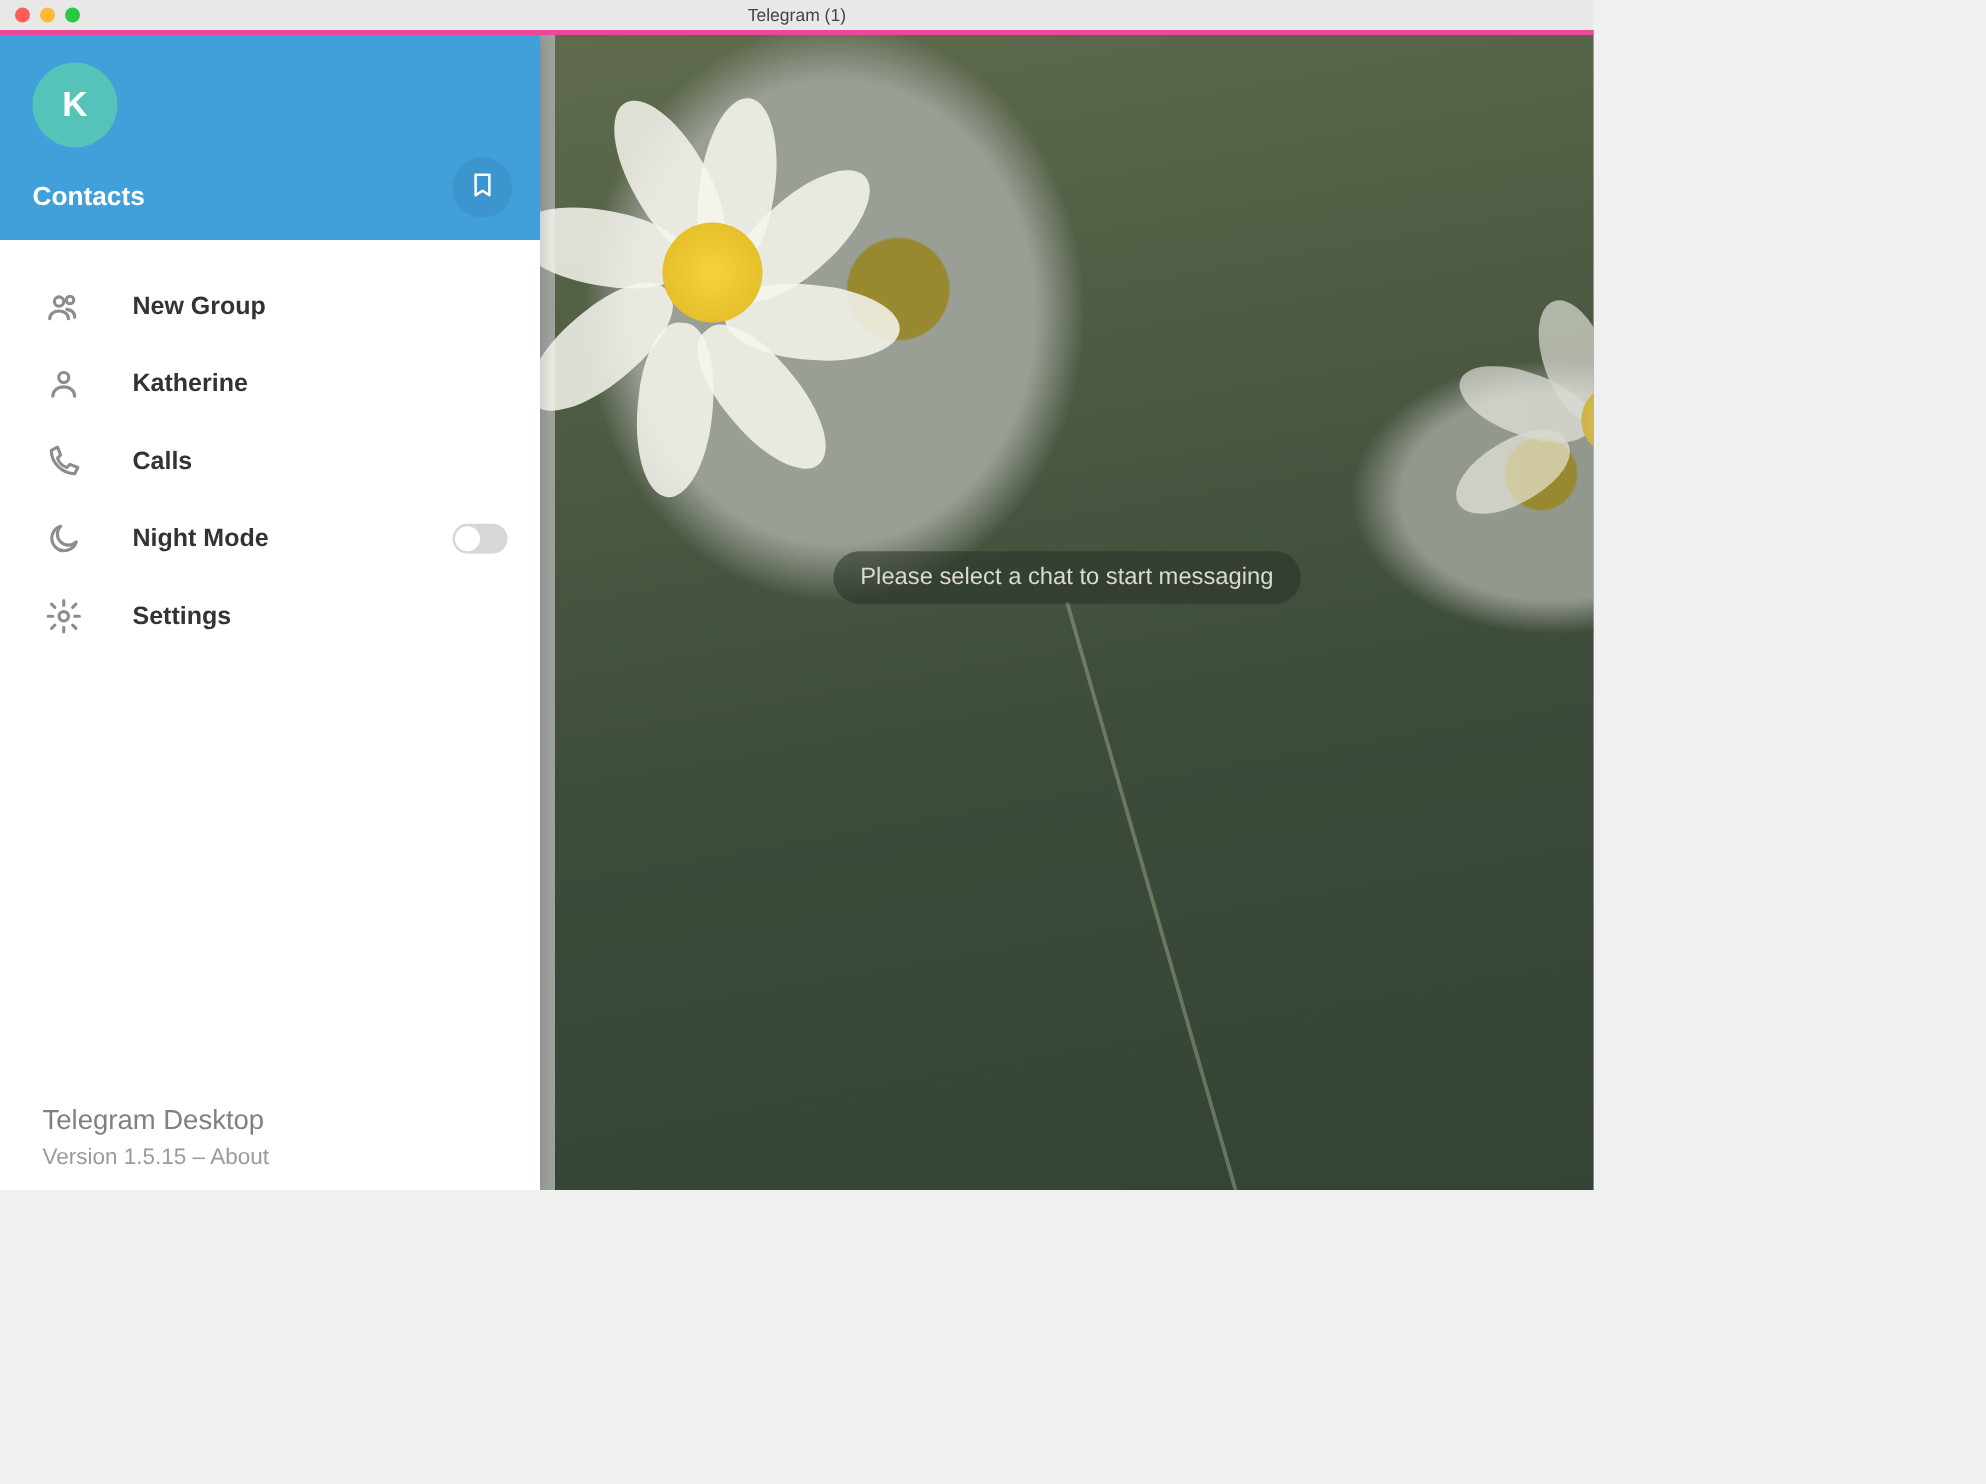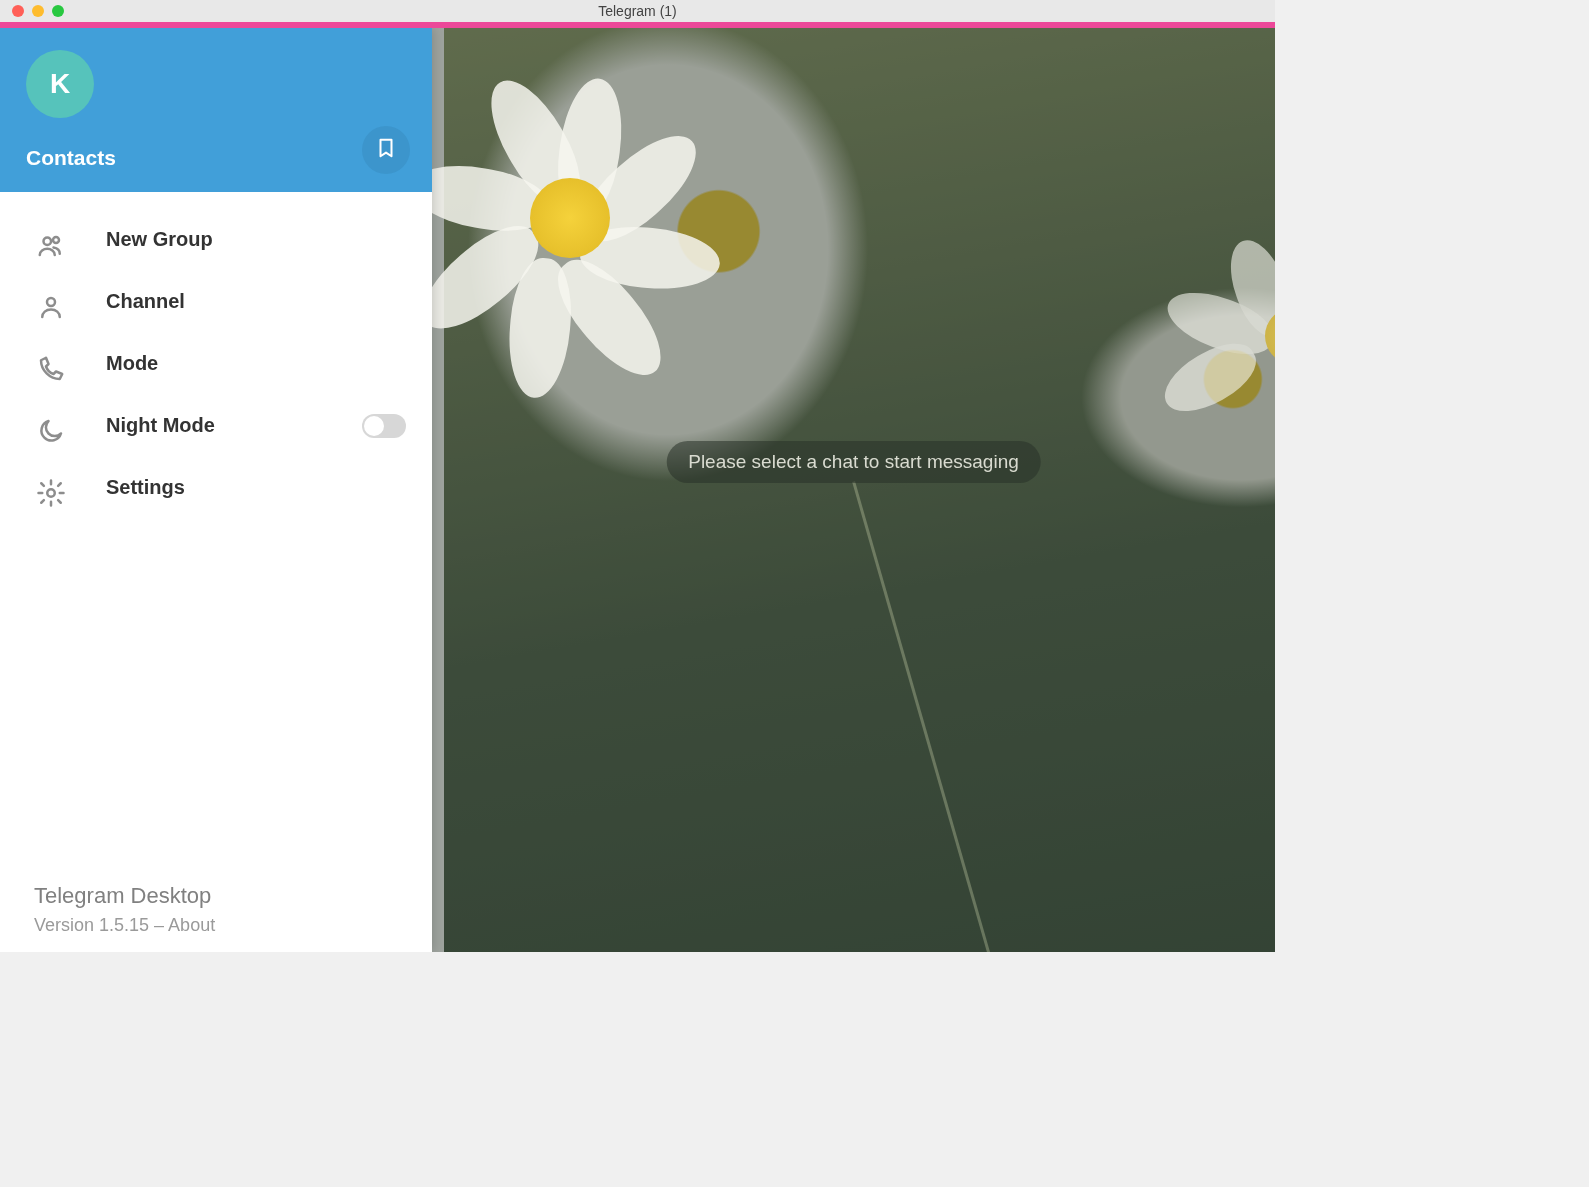--- a/index.html
+++ b/index.html
@@ -11,21 +11,21 @@
     height: 952px;
     background: #fff;
     display: flex;
     flex-direction: column;
     position: relative;
   }
 
   .titlebar {
     height: 28px;
     background: #e8e8e8;
-    border-bottom: 6px solid #ec4899;
+    border-bottom: 4px solid #ec4899;
     display: flex;
     align-items: center;
     position: relative;
     flex-shrink: 0;
   }
   .traffic-lights {
     display: flex;
     gap: 8px;
     padding-left: 12px;
   }
@@ -93,20 +93,21 @@
     justify-content: center;
     cursor: pointer;
   }
 
   .drawer-menu {
     flex: 1;
     padding-top: 22px;
   }
   .menu-item {
     display: flex;
+    align-items: center;
     padding: 14px 26px 14px 34px;
     cursor: pointer;
     font-size: 20px;
     font-weight: 600;
     color: #333;
     gap: 38px;
   }
   .menu-icon {
     width: 34px;
     height: 34px;
@@ -271,30 +272,30 @@
         </div>
 
 
         <div class="menu-item">
           <span class="menu-icon">
             <svg viewBox="0 0 24 24" fill="none" stroke="currentColor" stroke-width="2" stroke-linecap="round" stroke-linejoin="round">
               <circle cx="12" cy="8" r="3.2"></circle>
               <path d="M5 20c0-3.5 3-6 7-6s7 2.5 7 6"></path>
             </svg>
           </span>
-          <span class="menu-label">Channel</span>
+          <span class="menu-label">Katherine</span>
         </div>
 
         <div class="menu-item">
           <span class="menu-icon">
             <svg viewBox="0 0 24 24" fill="none" stroke="currentColor" stroke-width="2" stroke-linecap="round" stroke-linejoin="round">
               <path d="M4 5c0 8 7 15 15 15l2-4-5-2-2 2c-3-1-5-3-6-6l2-2-2-5-4 2z"></path>
             </svg>
           </span>
-          <span class="menu-label">Mode</span>
+          <span class="menu-label">Calls</span>
         </div>
 
         <div class="menu-item">
           <span class="menu-icon">
             <svg viewBox="0 0 24 24" fill="none" stroke="currentColor" stroke-width="2" stroke-linecap="round" stroke-linejoin="round">
               <path d="M20 14A8 8 0 1 1 10 4a6.5 6.5 0 0 0 10 10z"></path>
             </svg>
           </span>
           <span class="menu-label">Night Mode</span>
           <div class="toggle"></div>

